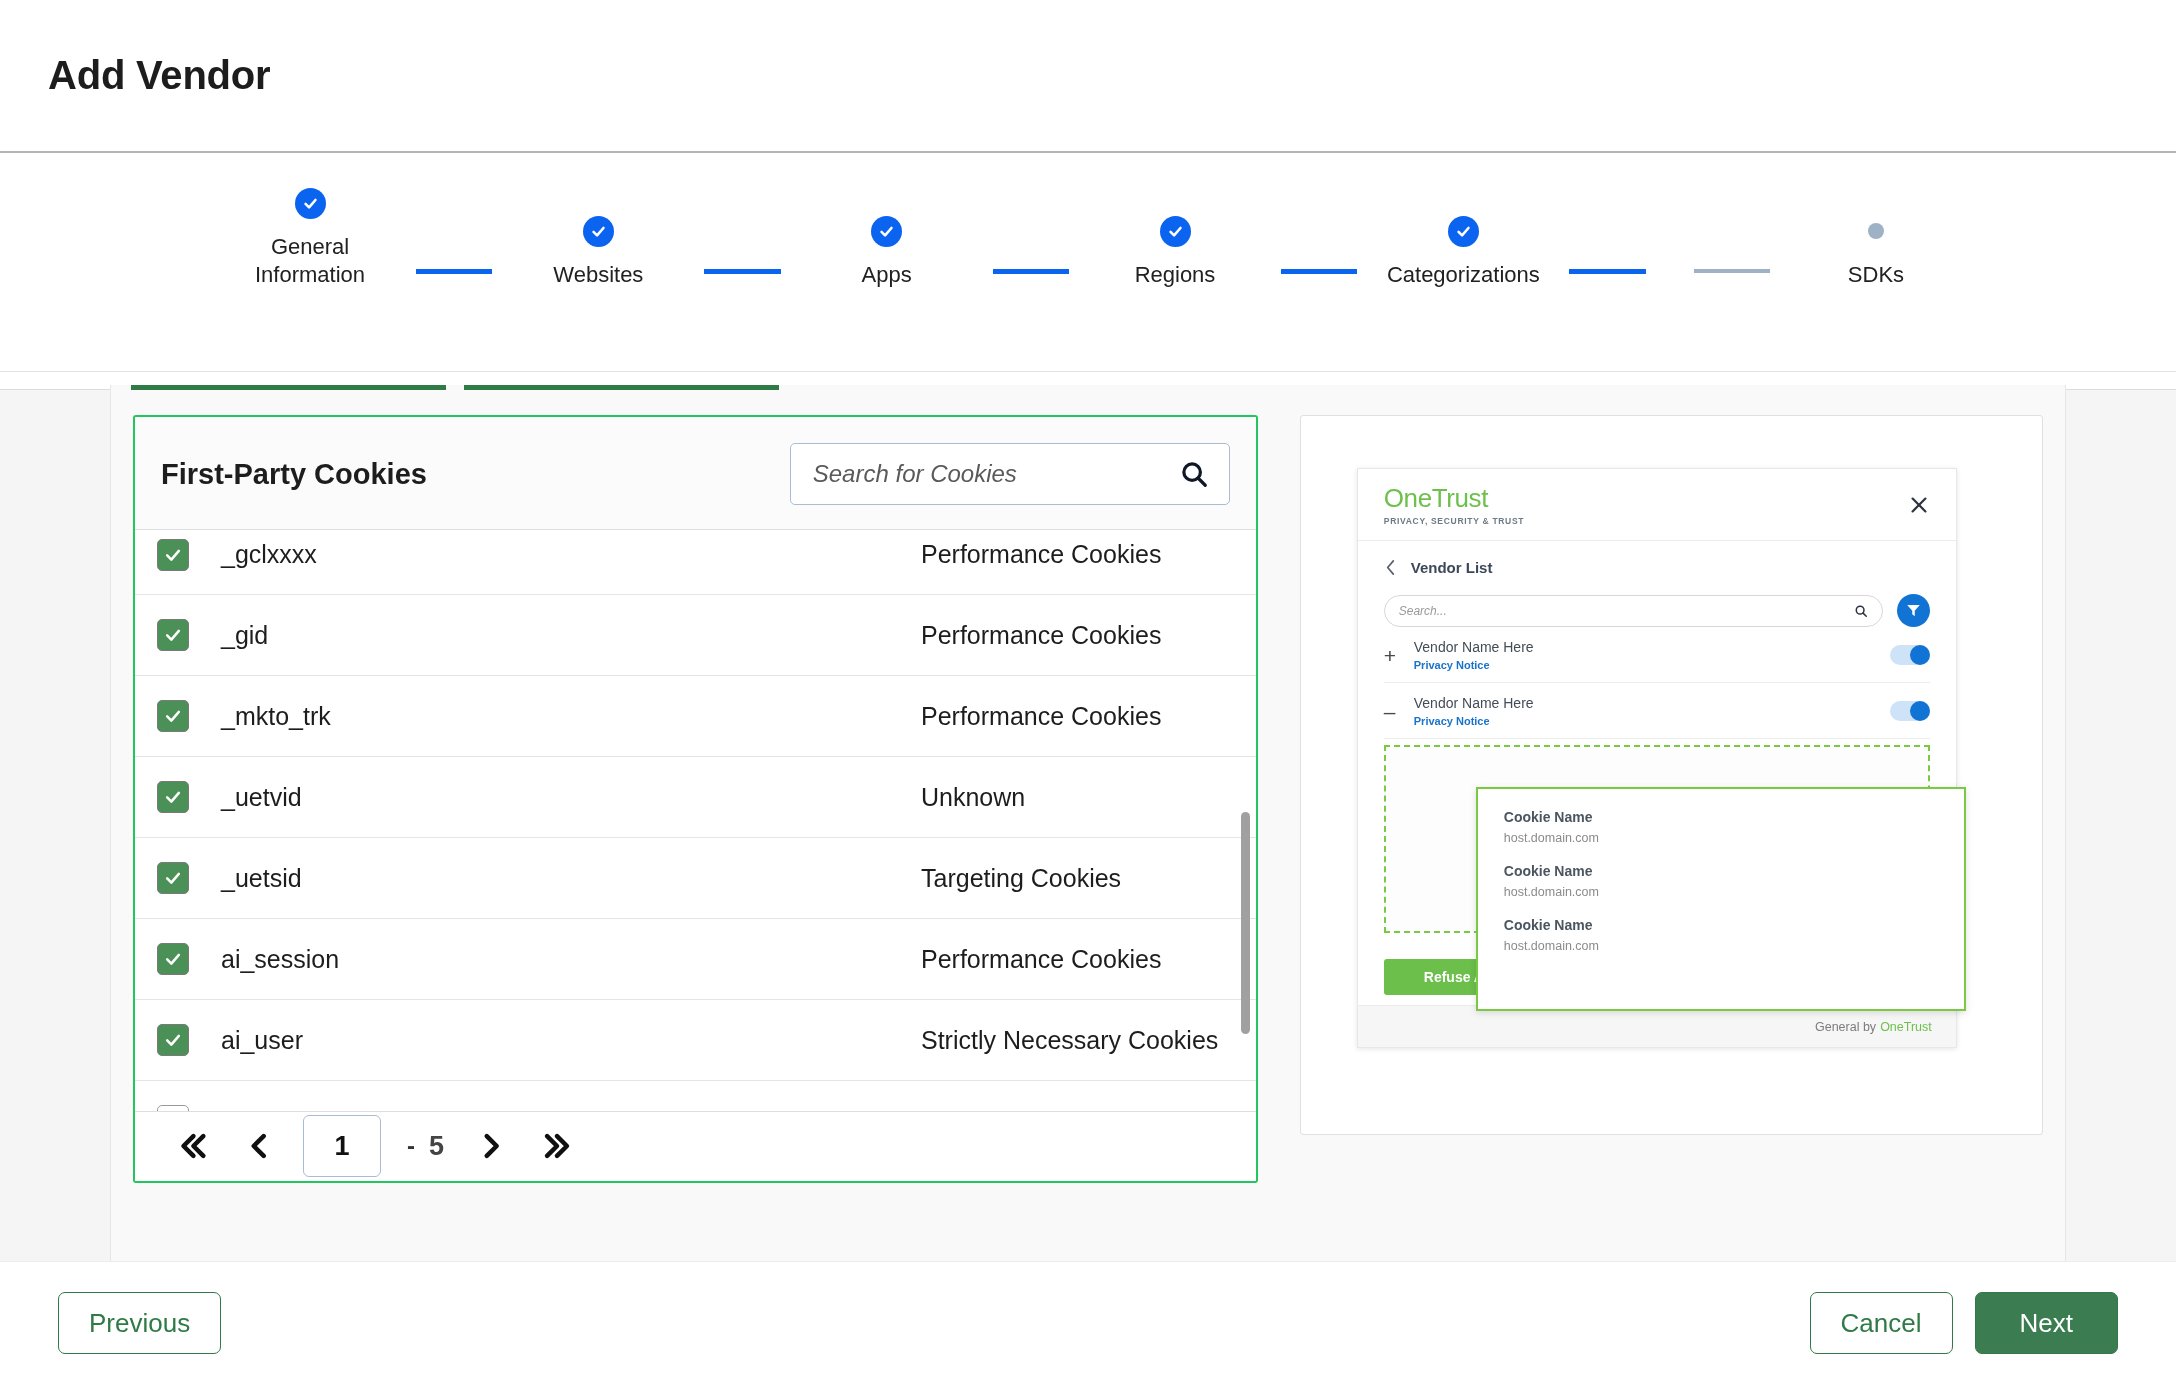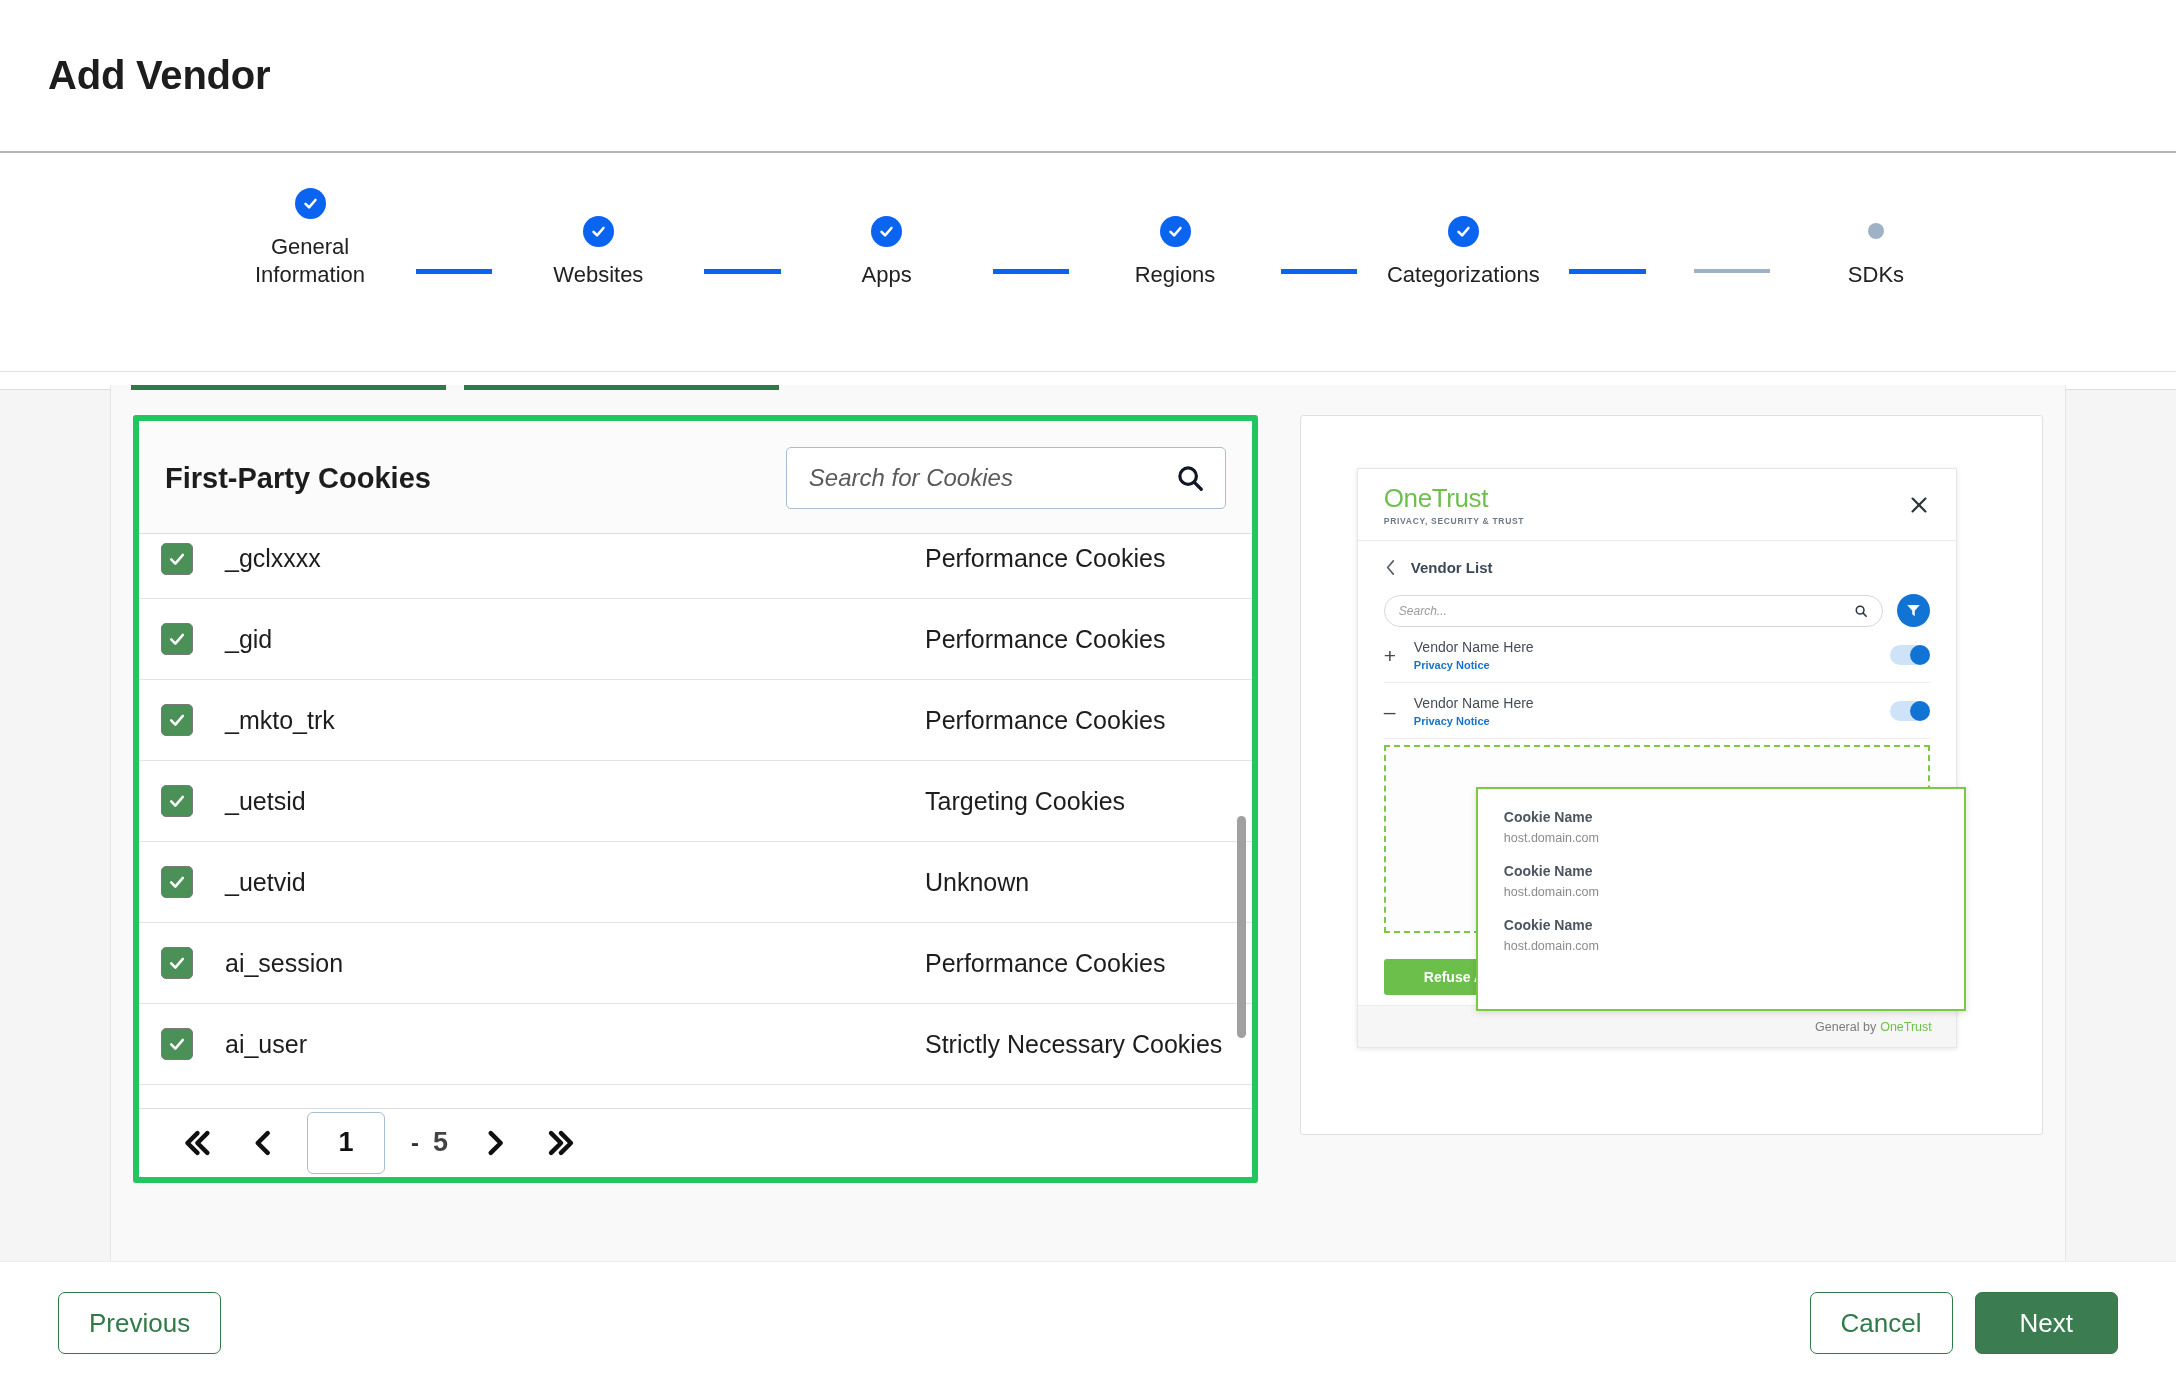--- a/index.html
+++ b/index.html
@@ -144,21 +144,21 @@
 
   .panes {
     display: flex;
     gap: 42px;
     padding: 24px 22px 0 22px;
   }
 
   
   .card {
     background: #ffffff;
-    border: 6px solid #22c55e;
+    border: 2px solid #22c55e;
     border-radius: 3px;
     width: 1138px;
     height: 768px;
     display: flex;
     flex-direction: column;
     overflow: hidden;
   }
   .card-head {
     display: flex;
     align-items: center;
@@ -601,31 +601,31 @@
                   </div>
                   <div class="cookie-name">_mkto_trk</div>
                   <div class="cookie-cat">Performance Cookies</div>
                 </div>
                 <div class="row">
                   <div class="cb">
                     <svg viewBox="0 0 24 24" fill="none" stroke="#ffffff" stroke-width="3" stroke-linecap="round" stroke-linejoin="round">
                       <polyline points="5,12.5 10,17.5 19,7"></polyline>
                     </svg>
                   </div>
-                  <div class="cookie-name">_uetsid</div>
-                  <div class="cookie-cat">Targeting Cookies</div>
+                  <div class="cookie-name">_uetvid</div>
+                  <div class="cookie-cat">Unknown</div>
                 </div>
                 <div class="row">
                   <div class="cb">
                     <svg viewBox="0 0 24 24" fill="none" stroke="#ffffff" stroke-width="3" stroke-linecap="round" stroke-linejoin="round">
                       <polyline points="5,12.5 10,17.5 19,7"></polyline>
                     </svg>
                   </div>
-                  <div class="cookie-name">_uetvid</div>
-                  <div class="cookie-cat">Unknown</div>
+                  <div class="cookie-name">_uetsid</div>
+                  <div class="cookie-cat">Targeting Cookies</div>
                 </div>
                 <div class="row">
                   <div class="cb">
                     <svg viewBox="0 0 24 24" fill="none" stroke="#ffffff" stroke-width="3" stroke-linecap="round" stroke-linejoin="round">
                       <polyline points="5,12.5 10,17.5 19,7"></polyline>
                     </svg>
                   </div>
                   <div class="cookie-name">ai_session</div>
                   <div class="cookie-cat">Performance Cookies</div>
                 </div>

